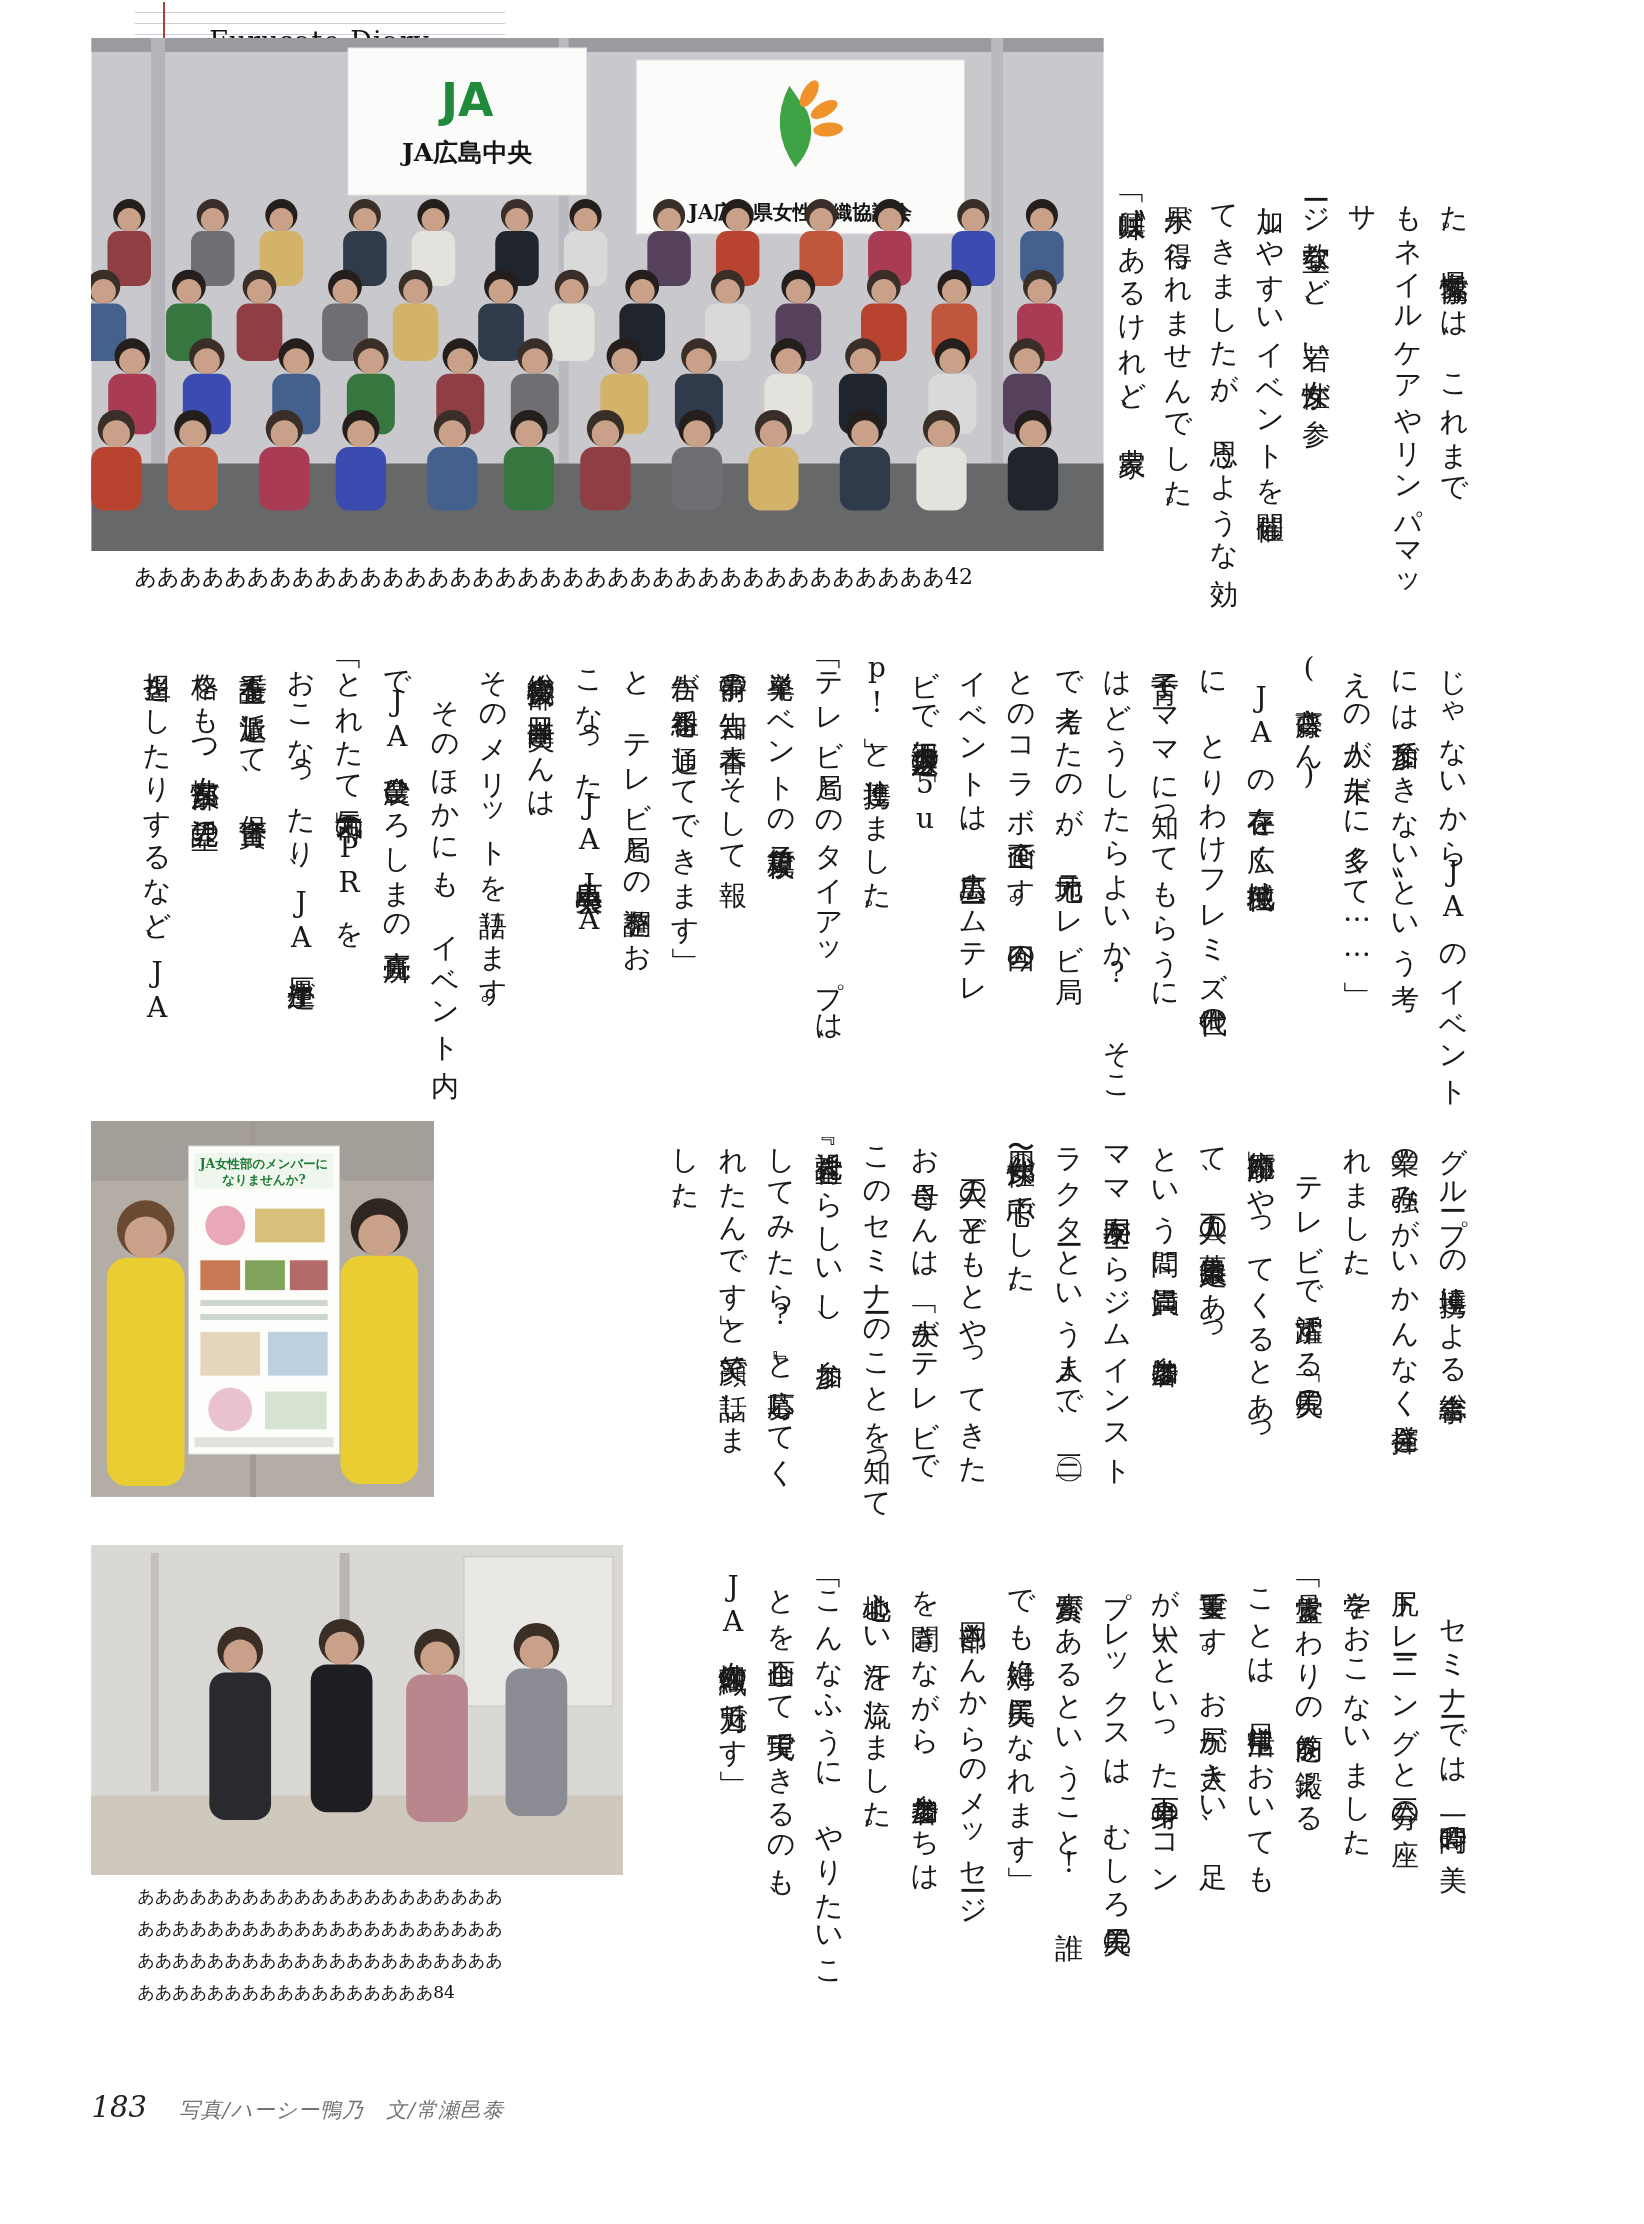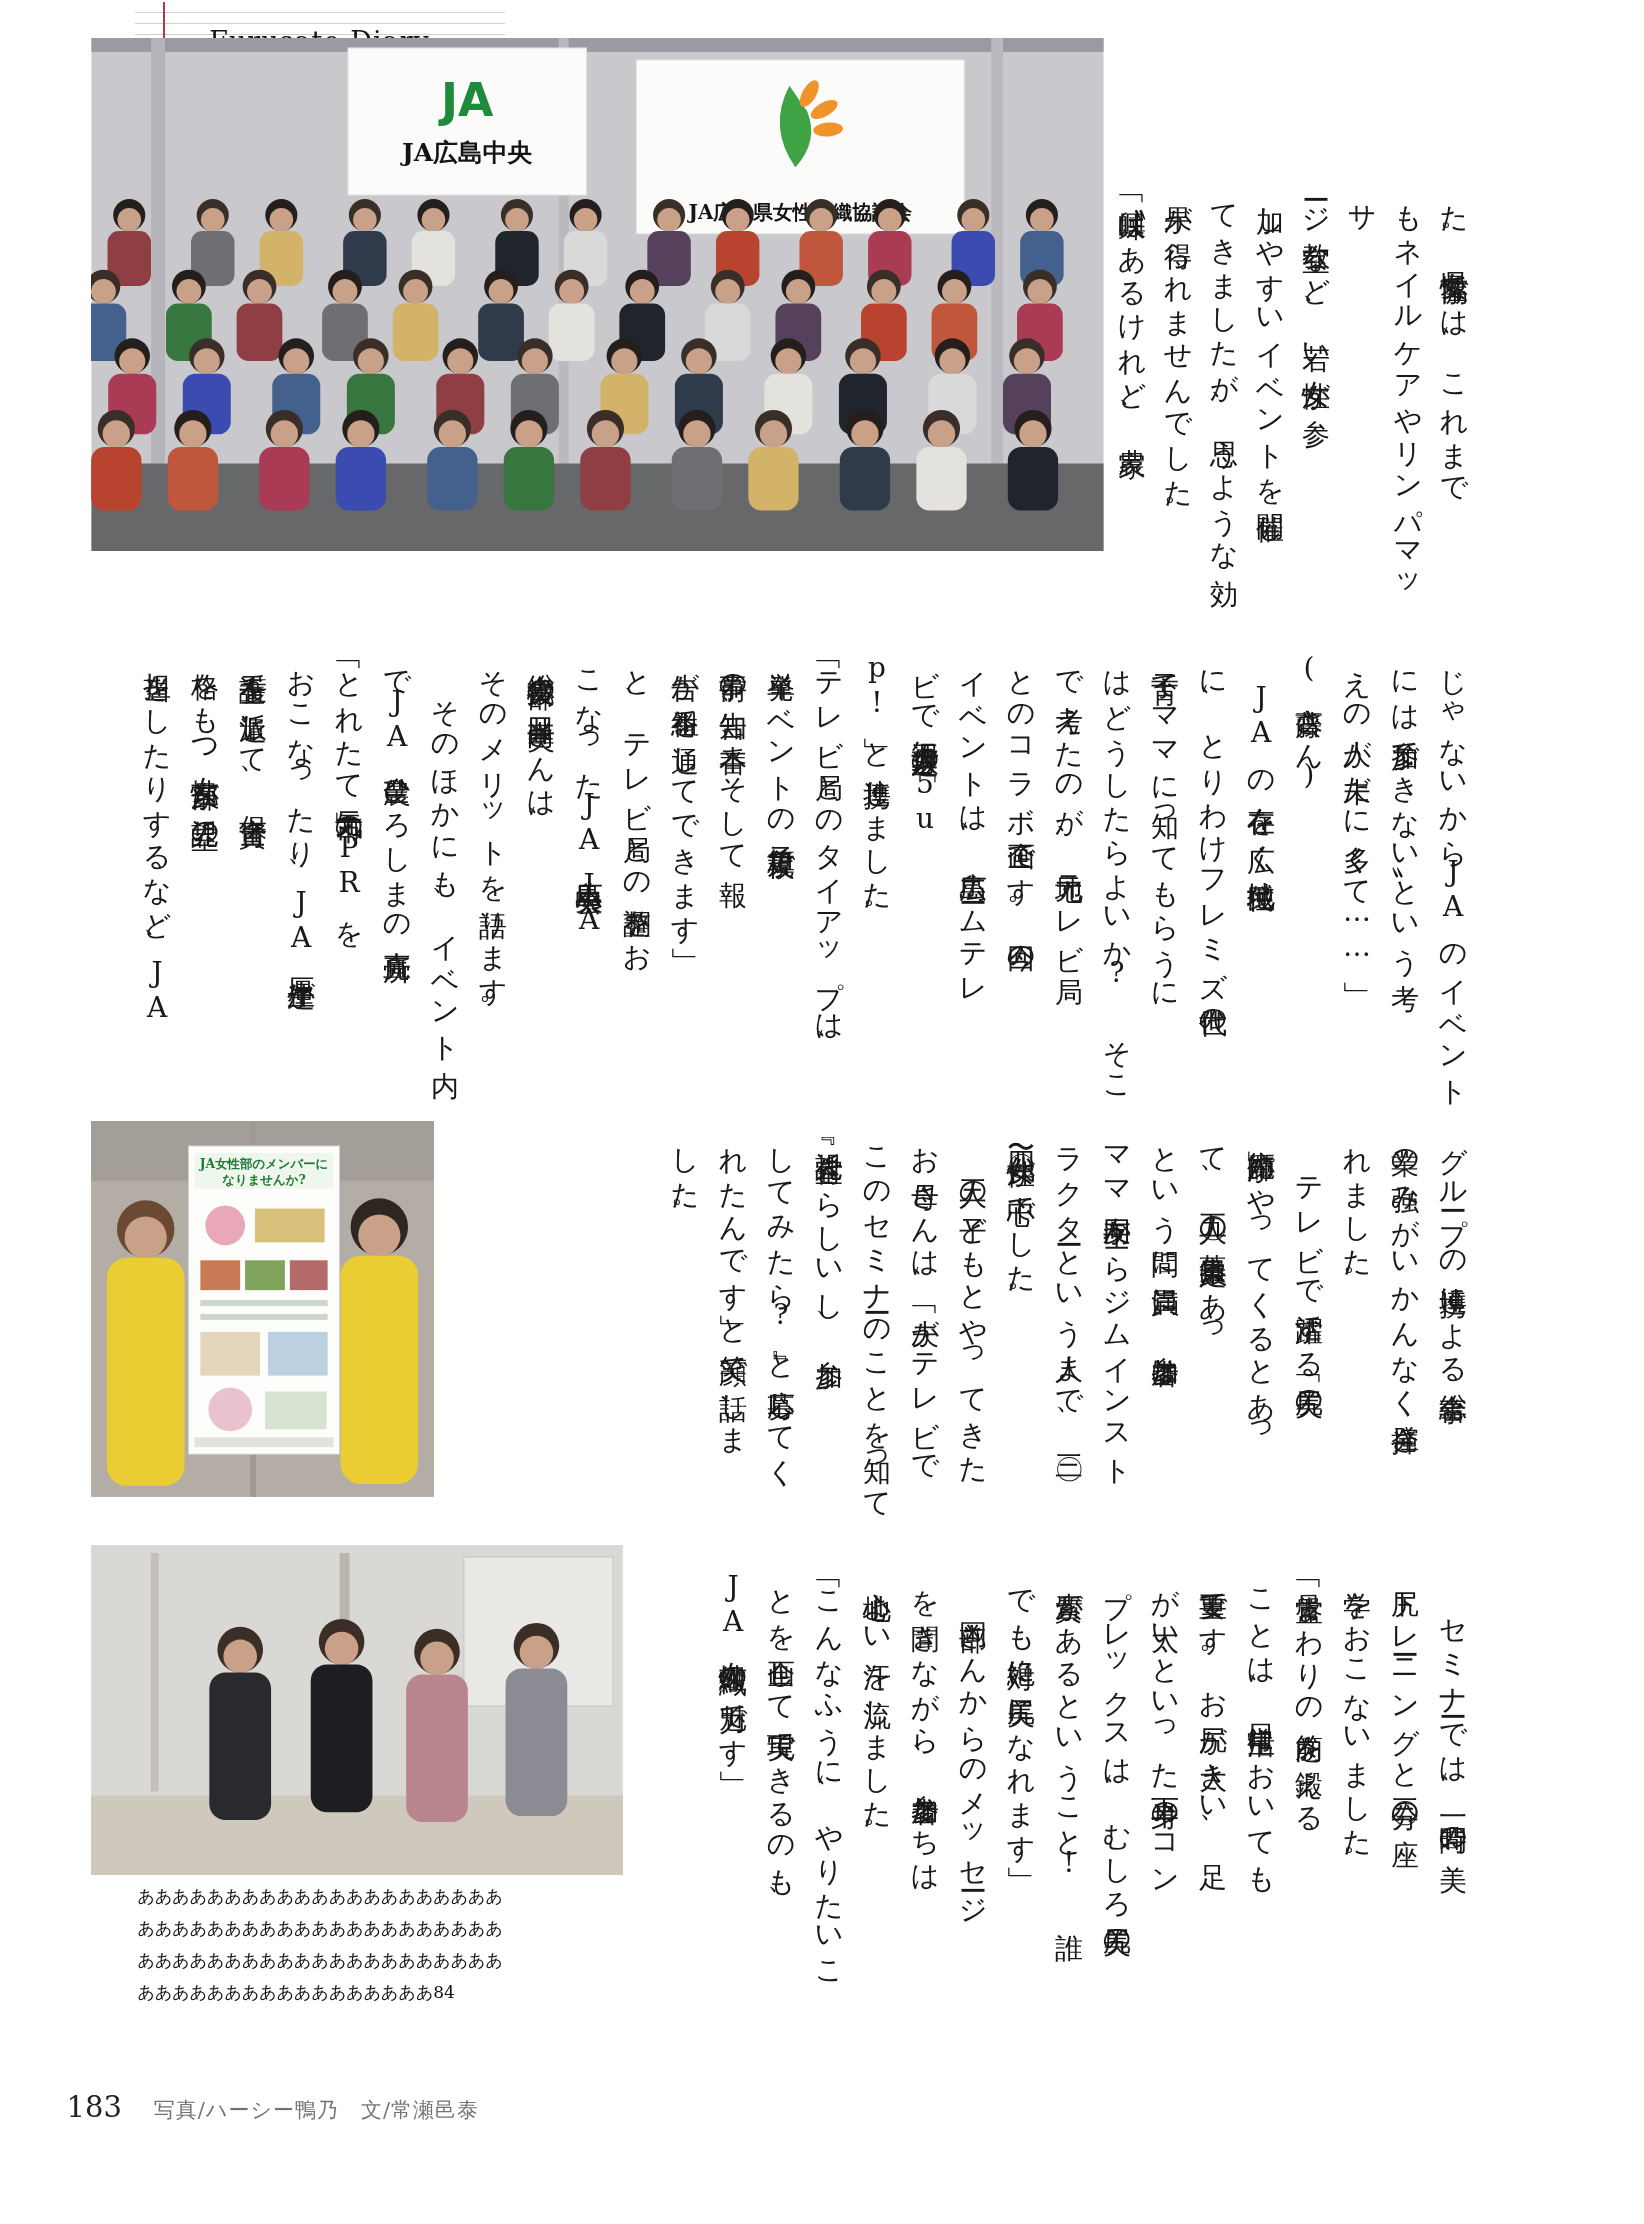--- a/index.html
+++ b/index.html
@@ -23,21 +23,21 @@
   .caption-top{left:129px;top:562px;}
   .caption-bottom{left:132px;top:1880px;font-size:17px;line-height:32px;}
   
   .vtext{position:absolute;writing-mode:vertical-rl;text-orientation:upright;
          white-space:pre-line;font-size:28px;letter-spacing:2px;color:#191919;}
   .block1{right:162px;top:185px;height:410px;line-height:46px;}
   .block2{right:162px;top:651px;height:462px;line-height:48px;}
   .block3{right:162px;top:1128px;height:426px;line-height:48px;}
   .block4{right:162px;top:1570px;height:426px;line-height:48px;}
   
-  .footer{position:absolute;left:61px;top:2090px;display:flex;align-items:baseline;}
+  .footer{position:absolute;left:86px;top:2090px;display:flex;align-items:baseline;font-style:italic;}
   .page-number{font-size:29px;color:#222;}
   .credits{font-size:21px;color:#737373;margin-left:32px;letter-spacing:1px;}
 </style>
 </head>
 <body>
 
 <div class="page">
 
   <div class="notebook">
     <div class="redline"></div>
@@ -224,20 +224,21 @@
         <rect x="752.7" y="411.5" width="50.6" height="63.800000000000004" rx="13.200000000000001" fill="#2f3a4a"></rect>
         <circle cx="855" cy="392.8" r="18.700000000000003" fill="#3a2f28"></circle>
         <circle cx="855" cy="398.3" r="13.750000000000002" fill="#c9a189"></circle>
         <rect x="829.7" y="411.5" width="50.6" height="63.800000000000004" rx="13.200000000000001" fill="#e4e2dd"></rect>
         <circle cx="947" cy="392.8" r="18.700000000000003" fill="#241f1c"></circle>
         <circle cx="947" cy="398.3" r="13.750000000000002" fill="#c9a189"></circle>
         <rect x="921.7" y="411.5" width="50.6" height="63.800000000000004" rx="13.200000000000001" fill="#20242c"></rect>
       </g>
   </svg>
 
+  <div class="caption caption-top">ああああああああああああああああああああああああああああああああああああ42</div>
 
   <div class="vtext block1">た。県女性協では、これまで
 もネイルケアやリンパマッサ
 ージ教室など、若い女性が参
 加しやすいイベントを開催し
 てきましたが、思うような効
 果が得られませんでした。
 「〝興味はあるけれど、農家</div>
 
   <div class="vtext block2">じゃないからJAのイベント

